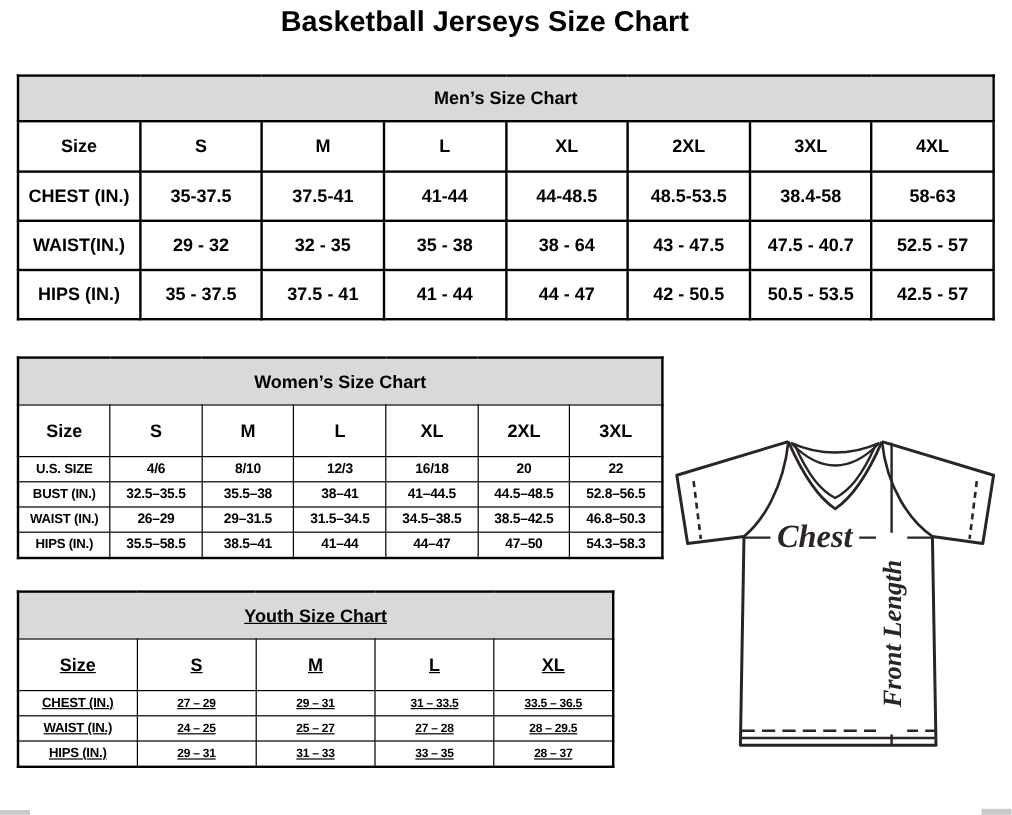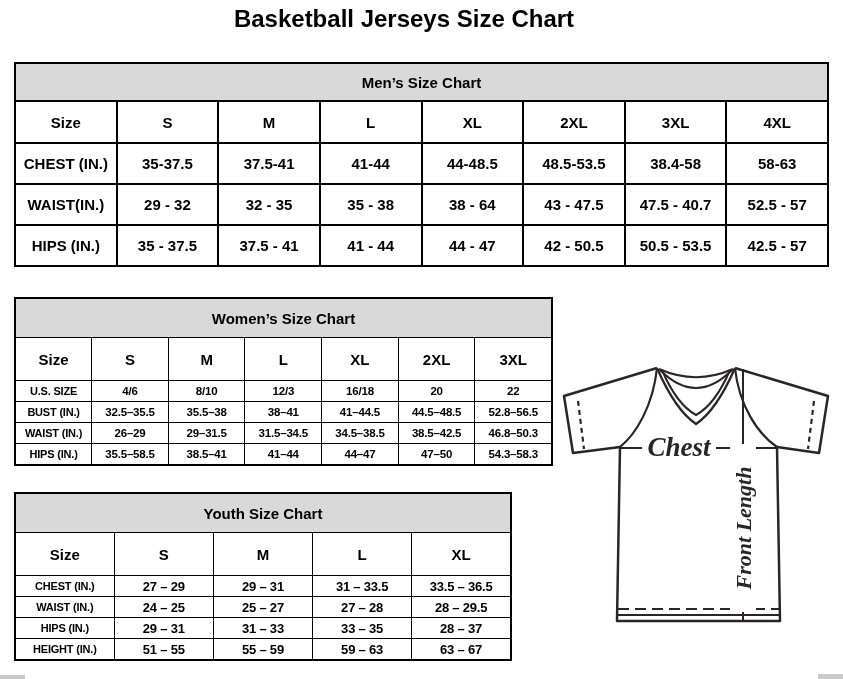--- a/index.html
+++ b/index.html
@@ -27,26 +27,26 @@
   
   table.women{left:14px;top:297px;width:539px;}
   .women th,.women td{font-size:15px;border-width:1px;}
   table.women{border:2px solid #000;}
   .women tr > :first-child{width:86px;}
   .women .title-row th{height:38px;}
   .women .size-row th{height:42px;}
   .women .data-row td{height:20px;font-size:11.5px;letter-spacing:-0.2px;}
   .women .data-row .row-label{font-size:11px;}
   
-  table.youth{left:14px;top:492px;width:498px;border:2px solid #000;}
+  table.youth{left:14px;top:492px;width:498px;border:2px solid #000;text-decoration:underline;}
   .youth th,.youth td{font-size:15px;border-width:1px;}
   .youth tr > :first-child{width:121px;}
   .youth .title-row th{height:38px;}
   .youth .size-row th{height:42px;}
-  .youth .data-row td{height:20px;font-size:13px;letter-spacing:-0.2px;}
+  .youth .data-row td{height:20px;font-size:10px;letter-spacing:-0.2px;}
   .youth .data-row .row-label{font-size:11px;}
   
   .jersey{position:absolute;left:558px;top:356px;}
   .jersey .meas-text{
     font-family:"Liberation Serif",serif;font-style:italic;font-weight:bold;
     fill:#2a2427;
   }
   
   .nub{position:absolute;background:#c9c9c9;}
   .nub-left{left:0;top:675px;width:25px;height:4px;}
@@ -182,27 +182,20 @@
         <td>27 – 28</td>
         <td>28 – 29.5</td>
       </tr>
       <tr class="data-row">
         <td class="row-label">HIPS (IN.)</td>
         <td>29 – 31</td>
         <td>31 – 33</td>
         <td>33 – 35</td>
         <td>28 – 37</td>
       </tr>
-      <tr class="data-row">
-        <td class="row-label">HEIGHT (IN.)</td>
-        <td>51 – 55</td>
-        <td>55 – 59</td>
-        <td>59 – 63</td>
-        <td>63 – 67</td>
-      </tr>
     </tbody>
   </table>
 
 <svg class="jersey" width="285" height="272" viewBox="0 0 285 272">
   <g stroke="#2a2427" fill="none" stroke-linejoin="round" stroke-linecap="butt">
 
     <path stroke-width="2.5" d="M99,12 L6,40 L15,97 L62,91 L59,265 L222,265 L219,91 L261,97 L270,40 L177,12"></path>
 
     <path stroke-width="2.2" d="M99,12 C95,50 78,78 62,91"></path>
     <path stroke-width="2.2" d="M177,12 C181,50 200,78 219,91"></path>

